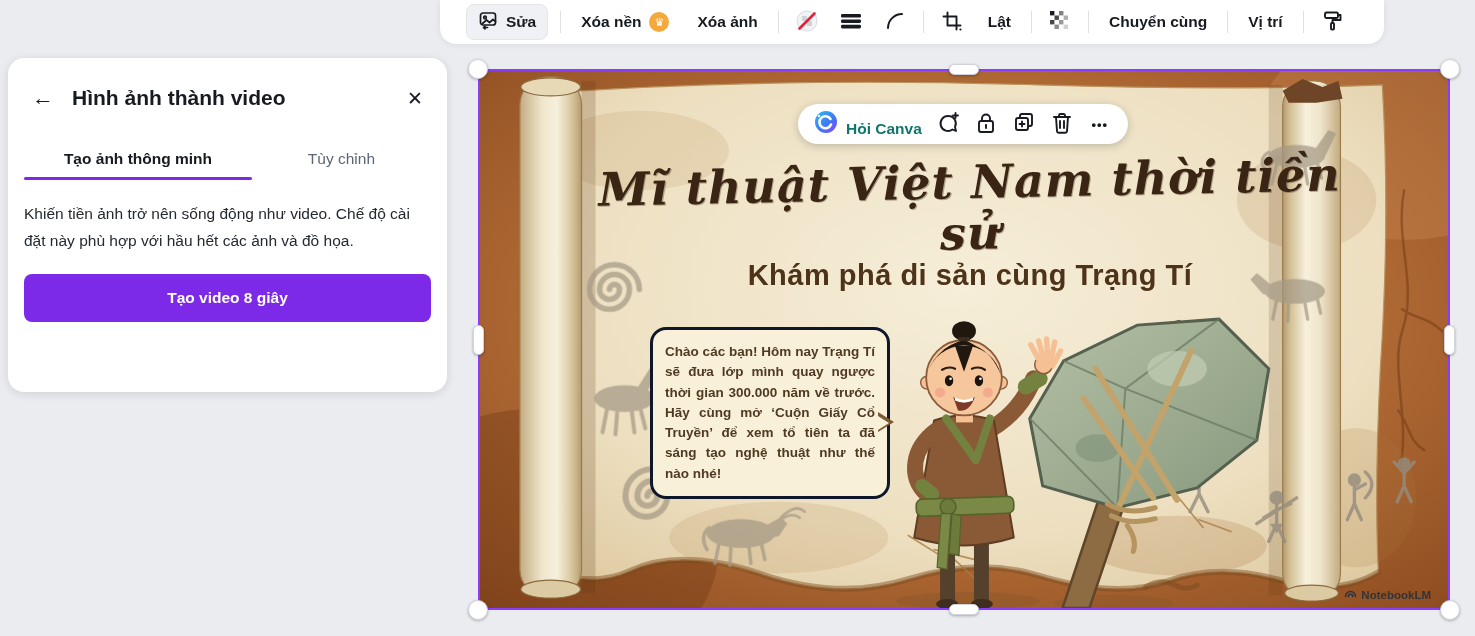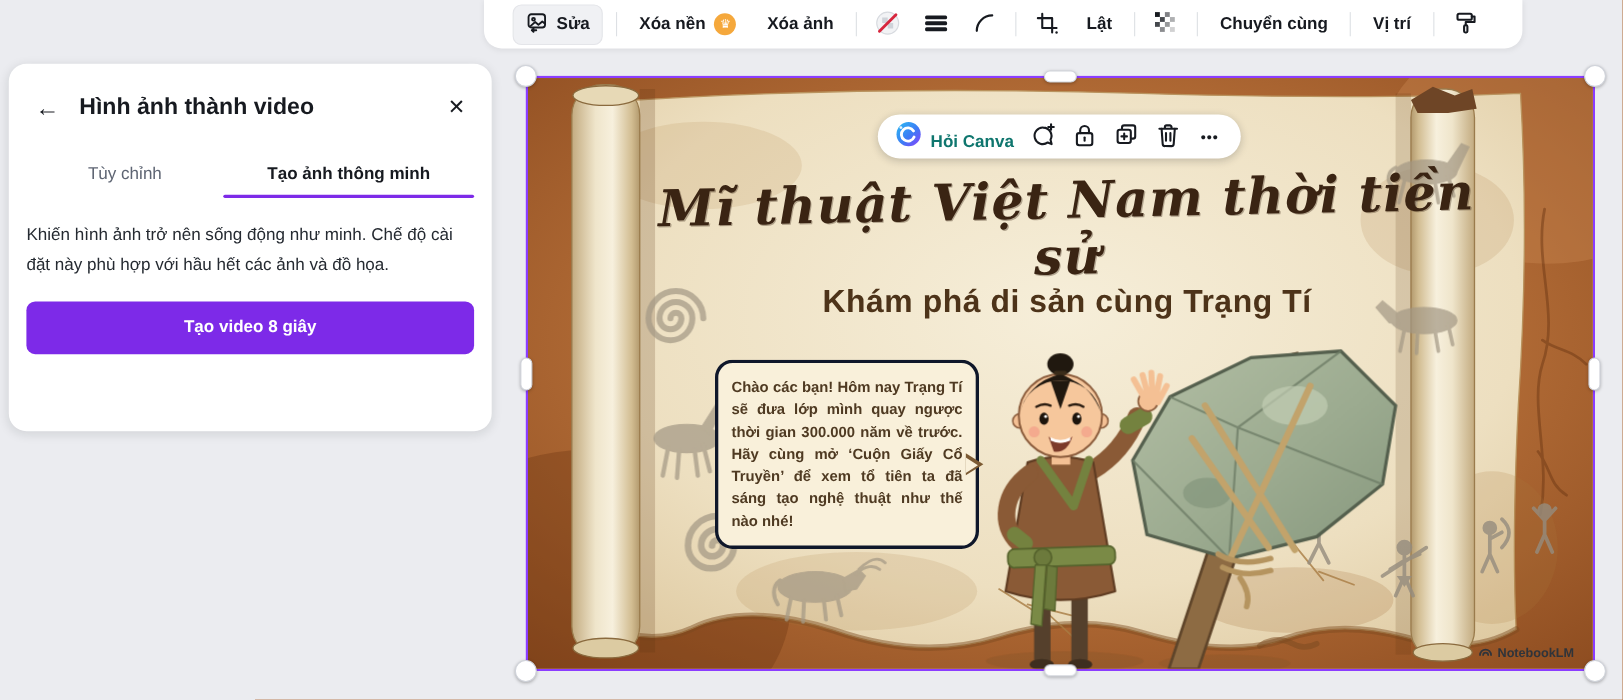--- a/index.html
+++ b/index.html
@@ -231,24 +231,24 @@
   <div class="panel-header">
     <button class="panel-back">
       <span>←</span>
     </button>
     <div class="panel-title">Hình ảnh thành video</div>
     <button class="panel-close">
       <span>✕</span>
     </button>
   </div>
   <div class="tabs">
+    <button class="tab t1 active">Tạo ảnh thông minh</button>
     <button class="tab t2">Tùy chỉnh</button>
-    <button class="tab t1 active">Tạo ảnh thông minh</button>
   </div>
-  <p class="panel-desc">Khiến hình ảnh trở nên sống động như minh. Chế độ cài đặt này phù hợp với hầu hết các ảnh và đồ họa.</p>
+  <p class="panel-desc">Khiến tiền ảnh trở nên sống động như video. Chế độ cài đặt này phù hợp với hầu hết các ảnh và đồ họa.</p>
   <button class="cta">Tạo video 8 giây</button>
 </div>
 
 <div class="canvas-wrap">
   <div class="art-stage">
 
     <svg viewBox="0 0 972 541" preserveAspectRatio="none">
       <defs>
         <radialGradient id="rust" cx="50%" cy="45%" r="75%">
           <stop offset="0%" stop-color="#c88a55"></stop>

